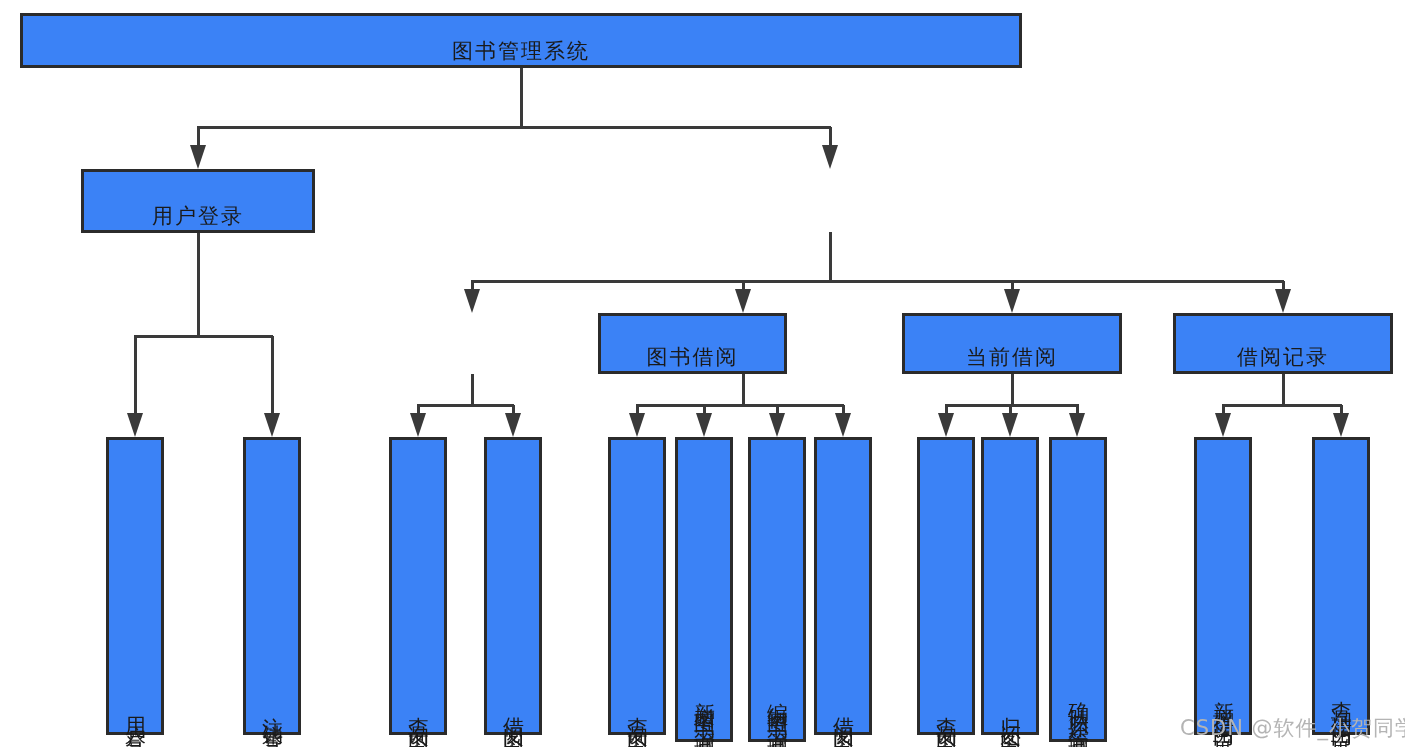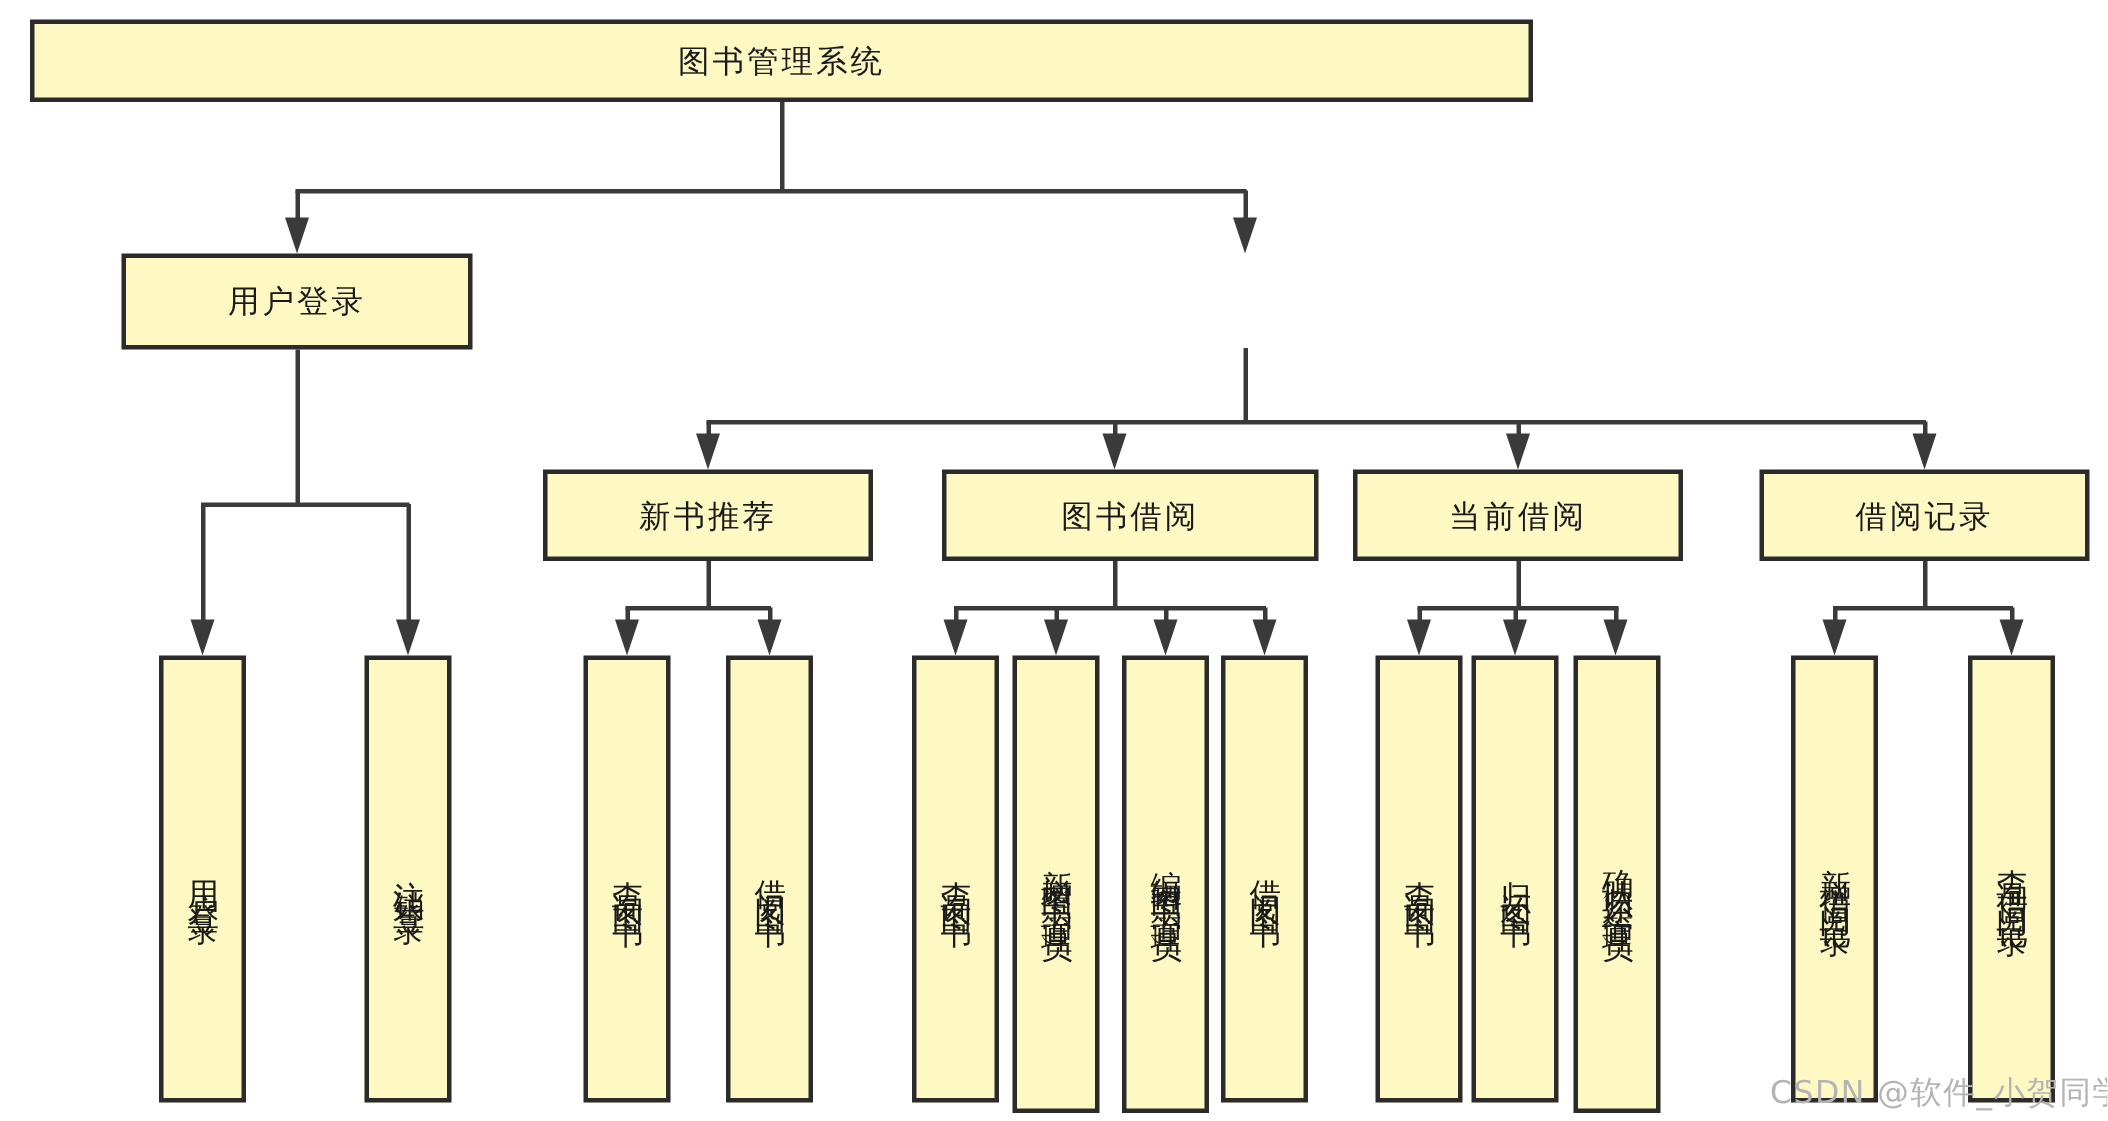--- a/index.html
+++ b/index.html
@@ -1,22 +1,22 @@
 <!DOCTYPE html>
 <html><head>
 <meta charset="utf-8">
 <style>
   html,body{margin:0;padding:0;background:#ffffff;}
   .canvas{
     position:relative;width:1405px;height:747px;background:#ffffff;overflow:hidden;
     font-family:"DejaVu Sans","Liberation Sans",sans-serif;
   }
   .box{
-    position:absolute;background:#fef9c3;border:3px solid #2b2b2b;box-sizing:border-box;
-    display:flex;align-items:center;justify-content:center;
+    position:absolute;background:#3b82f6;border:3px solid #2b2b2b;box-sizing:border-box;
+    display:flex;align-items:flex-end;justify-content:center;
   }
   .hlabel{
     font-size:21px;letter-spacing:2px;color:#1a1a1a;white-space:nowrap;
   }
   .vtext{
     writing-mode:vertical-rl;text-orientation:mixed;
     font-size:21px;letter-spacing:8px;color:#1a1a1a;line-height:1;
   }
   .vtext.dense{letter-spacing:6px;}
   .vline{position:absolute;width:3px;background:#3a3a3a;}
@@ -37,24 +37,21 @@
 <div class="canvas">
 
   <div class="box" style="left:20px;top:13px;width:1002px;height:55px;">
     <span class="hlabel">图书管理系统</span>
   </div>
 
   <div class="box" style="left:81px;top:169px;width:234px;height:64px;">
     <span class="hlabel">用户登录</span>
   </div>
 
-  <div class="box" style="left:362px;top:313px;width:220px;height:61px;">
-    <span class="hlabel">新书推荐</span>
-  </div>
-  <div class="box" style="left:628px;top:313px;width:251px;height:61px;">
+  <div class="box" style="left:598px;top:313px;width:189px;height:61px;">
     <span class="hlabel">图书借阅</span>
   </div>
   <div class="box" style="left:902px;top:313px;width:220px;height:61px;">
     <span class="hlabel">当前借阅</span>
   </div>
   <div class="box" style="left:1173px;top:313px;width:220px;height:61px;">
     <span class="hlabel">借阅记录</span>
   </div>
 
   <div class="box" style="left:106px;top:437px;width:58px;height:298px;">

